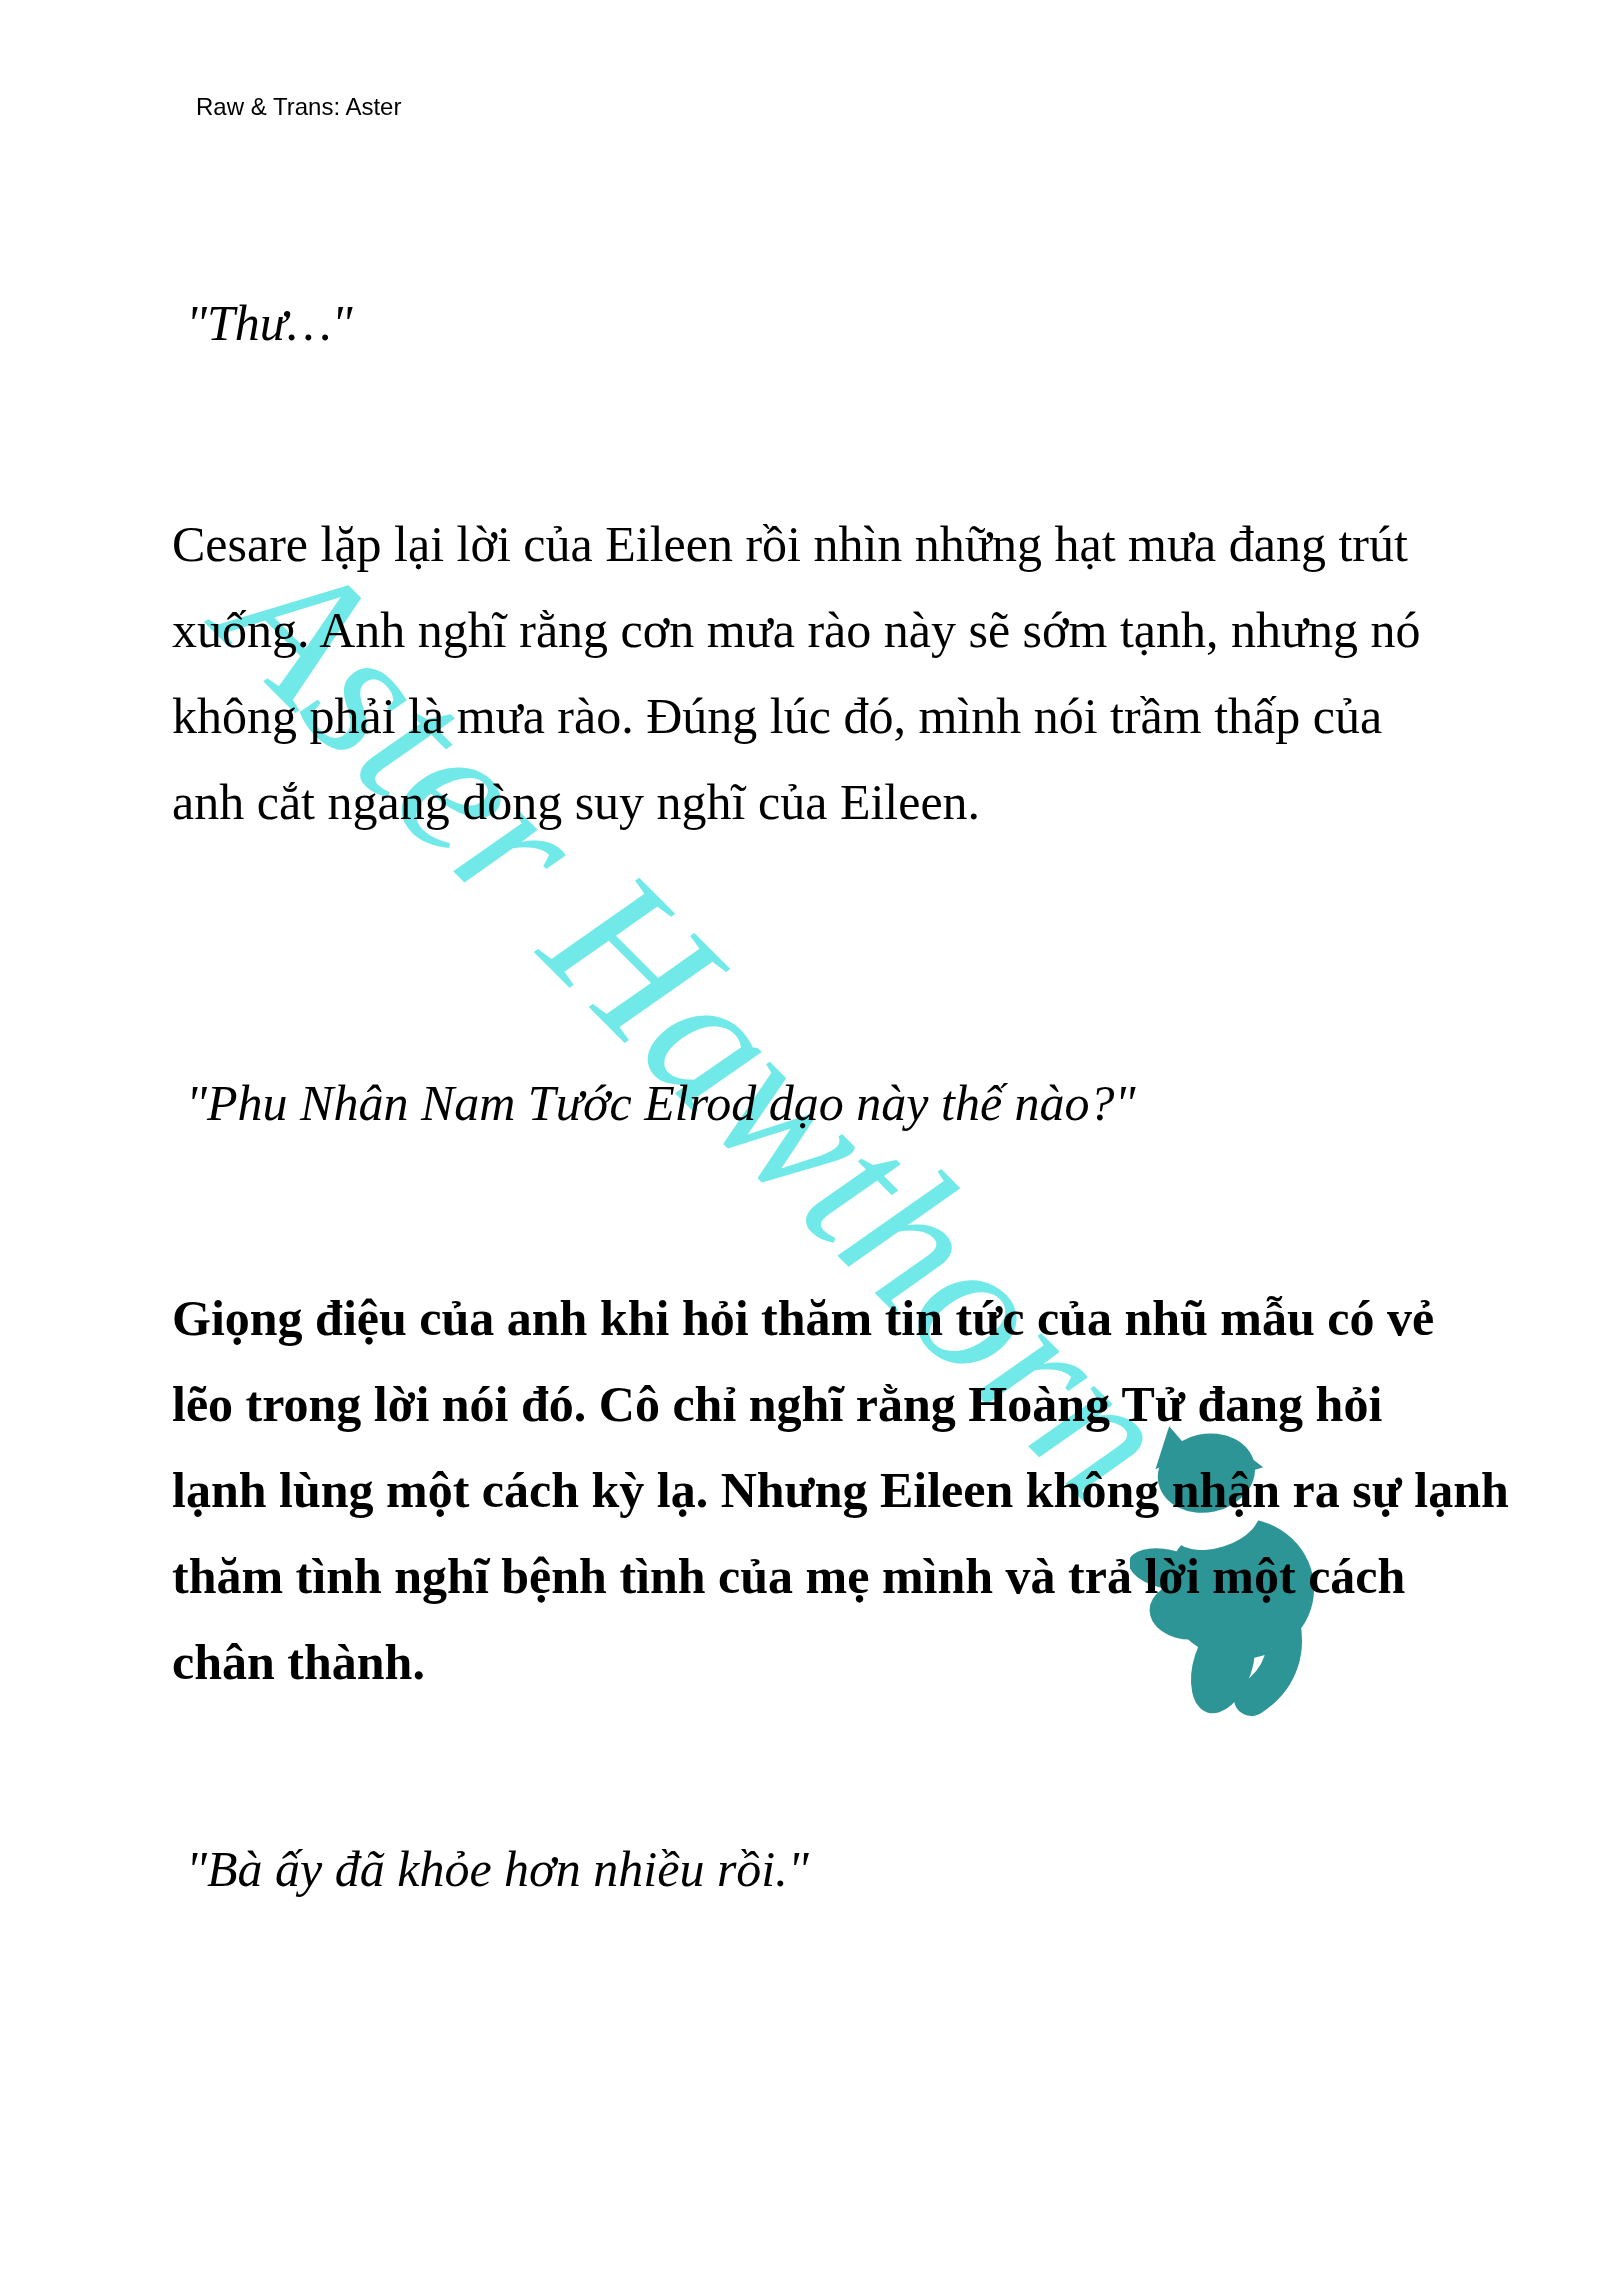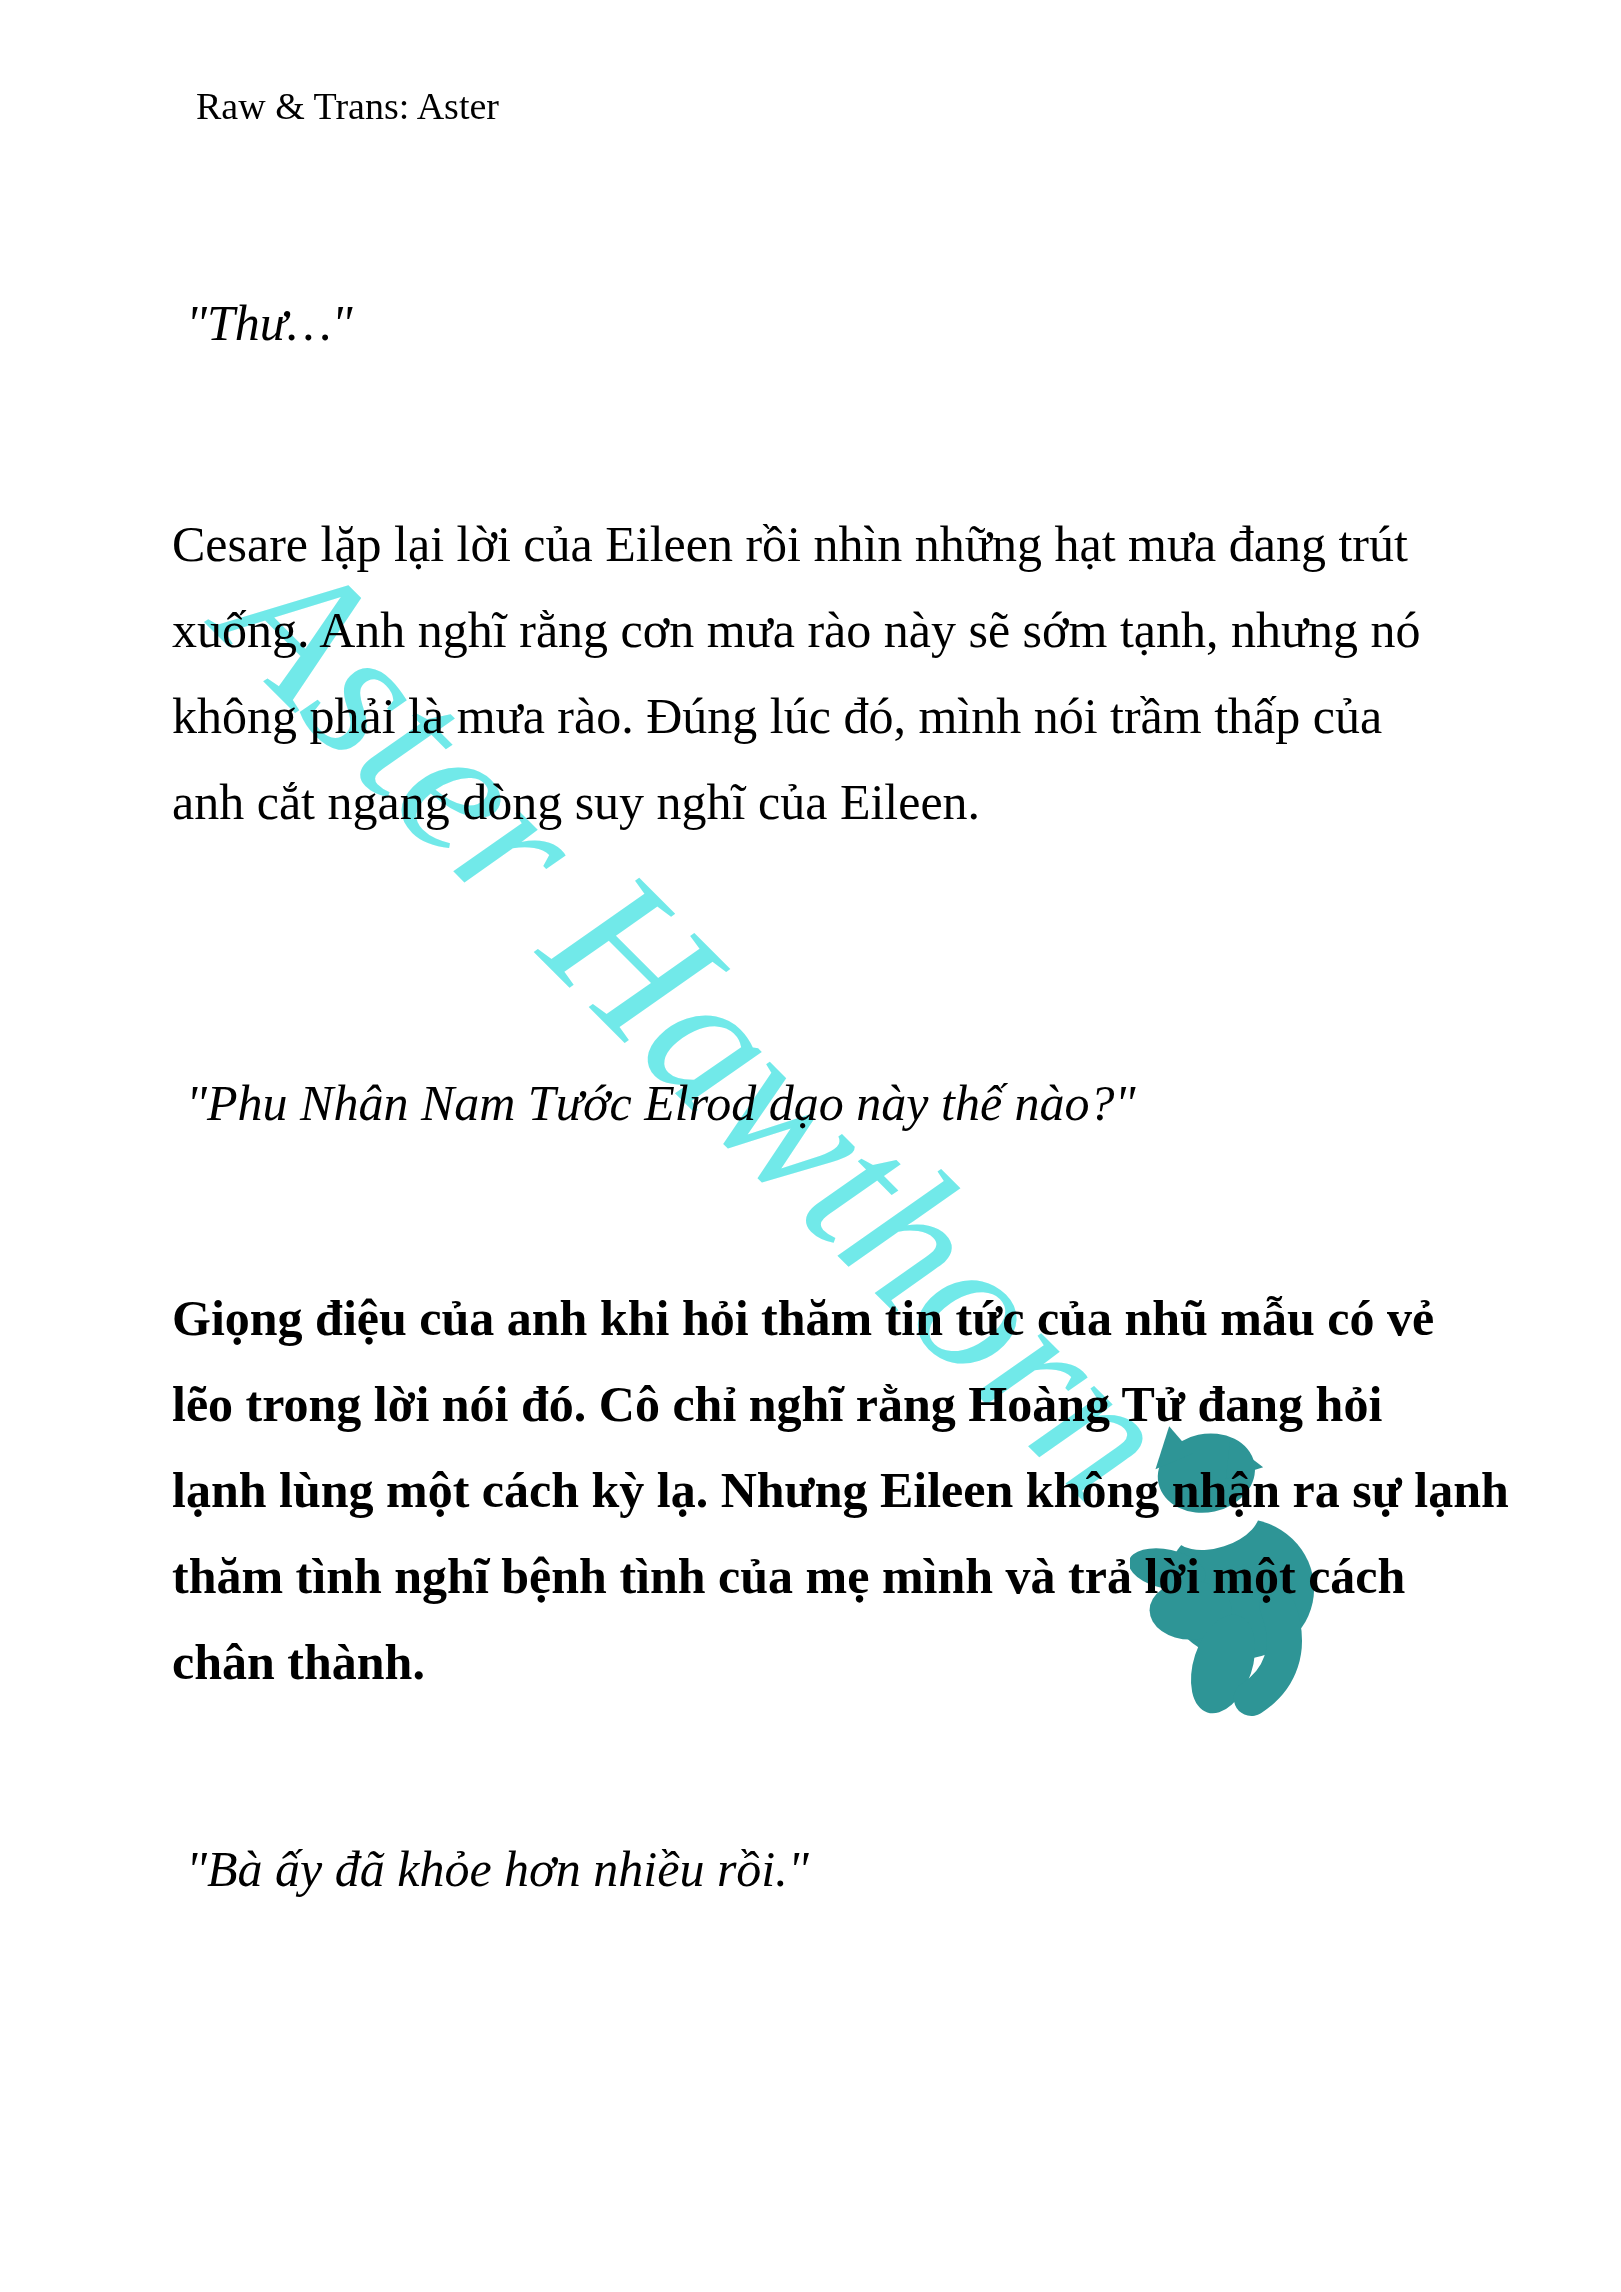--- a/index.html
+++ b/index.html
@@ -36,22 +36,22 @@
     left: 1130px;
     top: 1424px;
     width: 188px;
     height: 301px;
   }
   .cat-wrap svg { display: block; width: 100%; height: 100%; }
 
   .doc-header {
     left: 196px;
     top: 88px;
-    font-family: Liberation Serif, serif;
-    font-size: 38px;
+    font-family: Liberation Sans, sans-serif;
+    font-size: 24px;
     line-height: 37px;
     white-space: nowrap;
   }
 
   .body-text {
     font-size: 50px;
     line-height: 86px;
   }
   .quote {
     left: 186px;

